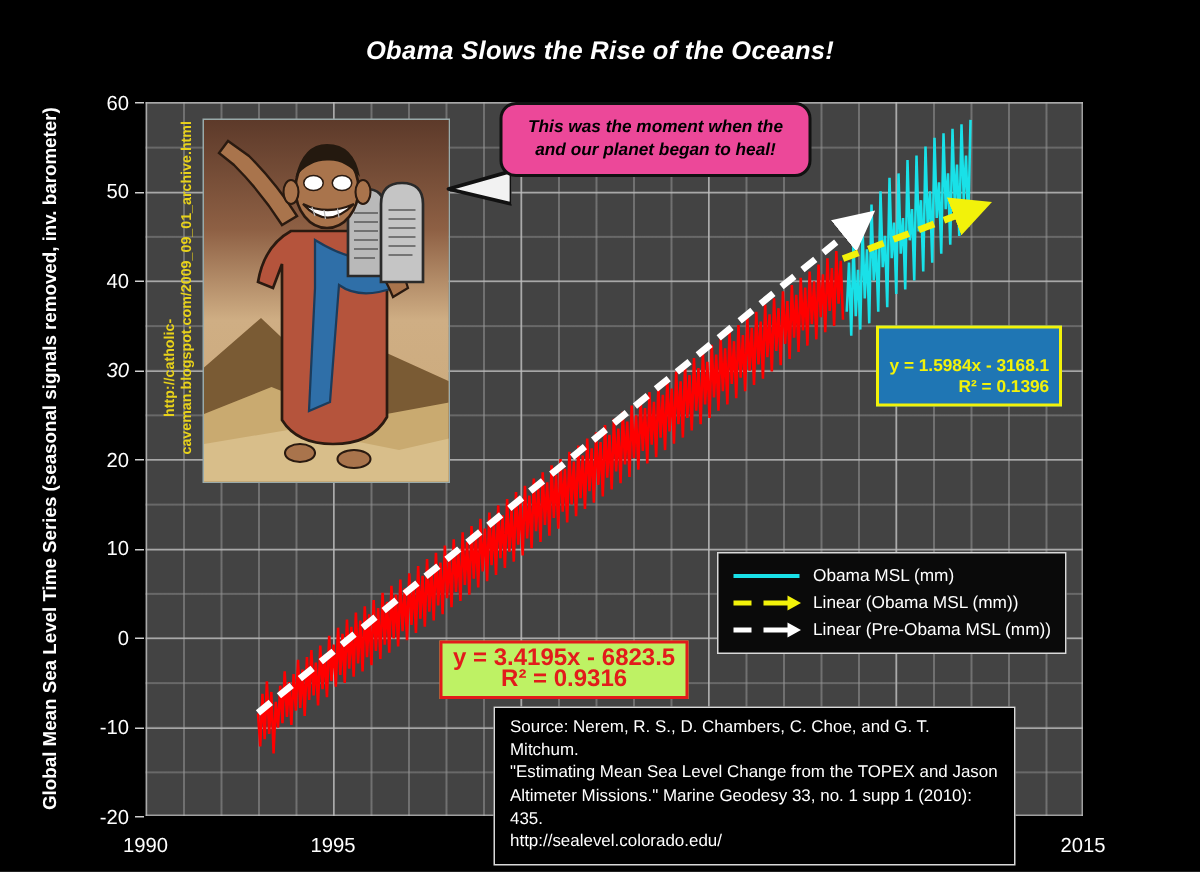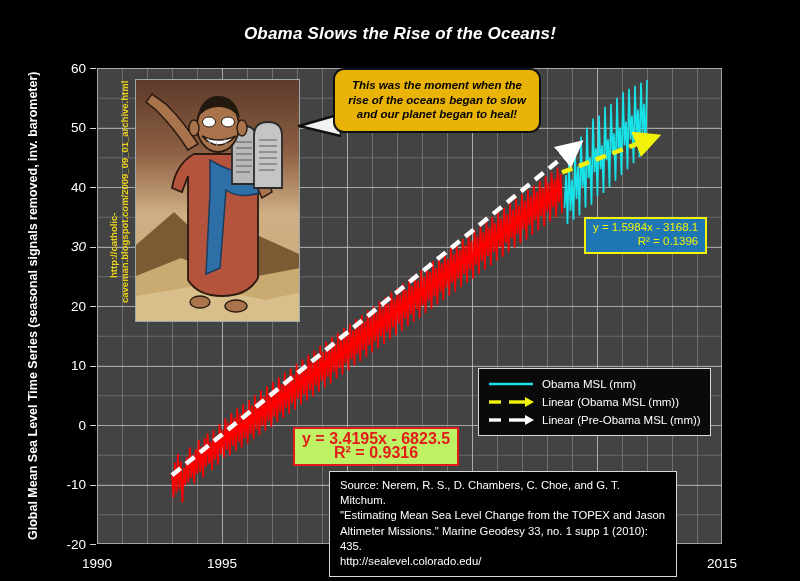--- a/index.html
+++ b/index.html
@@ -57,40 +57,40 @@
   }
   .source-url{
     position:absolute;color:#e8d21a;font-size:9.5px;font-weight:bold;
     white-space:nowrap;transform:rotate(-90deg);transform-origin:left top;
     line-height:11px;
   }
 
   
   .callout{
     position:absolute;left:333px;top:52px;width:208px;
-    background:#eab308;border:2.5px solid #111;border-radius:11px;
+    background:#ec4899;border:2.5px solid #111;border-radius:11px;
     padding:8px 9px 9px 9px;box-sizing:border-box;
     color:#000;font-size:11.5px;font-style:italic;font-weight:bold;
     text-align:center;line-height:14.5px;z-index:6;
   }
   .callout-tail{
     position:absolute;left:297px;top:96px;width:44px;height:26px;z-index:5;
   }
 
   
   .eq-red{
     position:absolute;left:293px;top:411px;
     background:#bef264;border:2px solid #e21b1b;padding:3px 7px 4px 7px;
     color:#e21b1b;font-size:16px;font-weight:bold;text-align:center;
     line-height:14px;z-index:6;
   }
   .eq-blue{
     position:absolute;left:584px;top:201px;
-    background:#1f76b4;border:2px solid #f2f20a;padding:1px 7px 4px 7px;
-    color:#f2f20a;font-size:11.5px;font-weight:normal;text-align:right;
+    background:#1f76b4;border:2px solid #f2f20a;padding:18px 7px 4px 7px;
+    color:#f2f20a;font-size:11.5px;font-weight:bold;text-align:right;
     line-height:14px;z-index:6;
   }
 
   
   .legend{
     position:absolute;left:478px;top:352px;
     background:#0a0a0a;border:1.5px solid #d9d9d9;
     padding:6px 9px 6px 8px;z-index:6;
   }
   .legend-row{display:flex;align-items:center;height:18px;}
@@ -236,21 +236,20 @@
 
   <div class="source-url" style="left:108px;top:262px;">http://catholic-</div>
   <div class="source-url" style="left:119px;top:287px;">caveman.blogspot.com/2009_09_01_archive.html</div>
 
   <svg class="callout-tail" viewBox="0 0 44 26">
     <path d="M44,2 L2,14 L44,24 Z" fill="#f2f2f2" stroke="#111" stroke-width="2.5" stroke-linejoin="round"></path>
   </svg>
 
   <div class="callout">
     <div>This was the moment when the</div>
-    <div>rise of the oceans began to slow</div>
     <div>and our planet began to heal!</div>
   </div>
 
   <div class="eq-red">
     <div>y = 3.4195x - 6823.5</div>
     <div>R² = 0.9316</div>
   </div>
 
   <div class="eq-blue">
     <div>y = 1.5984x - 3168.1</div>

